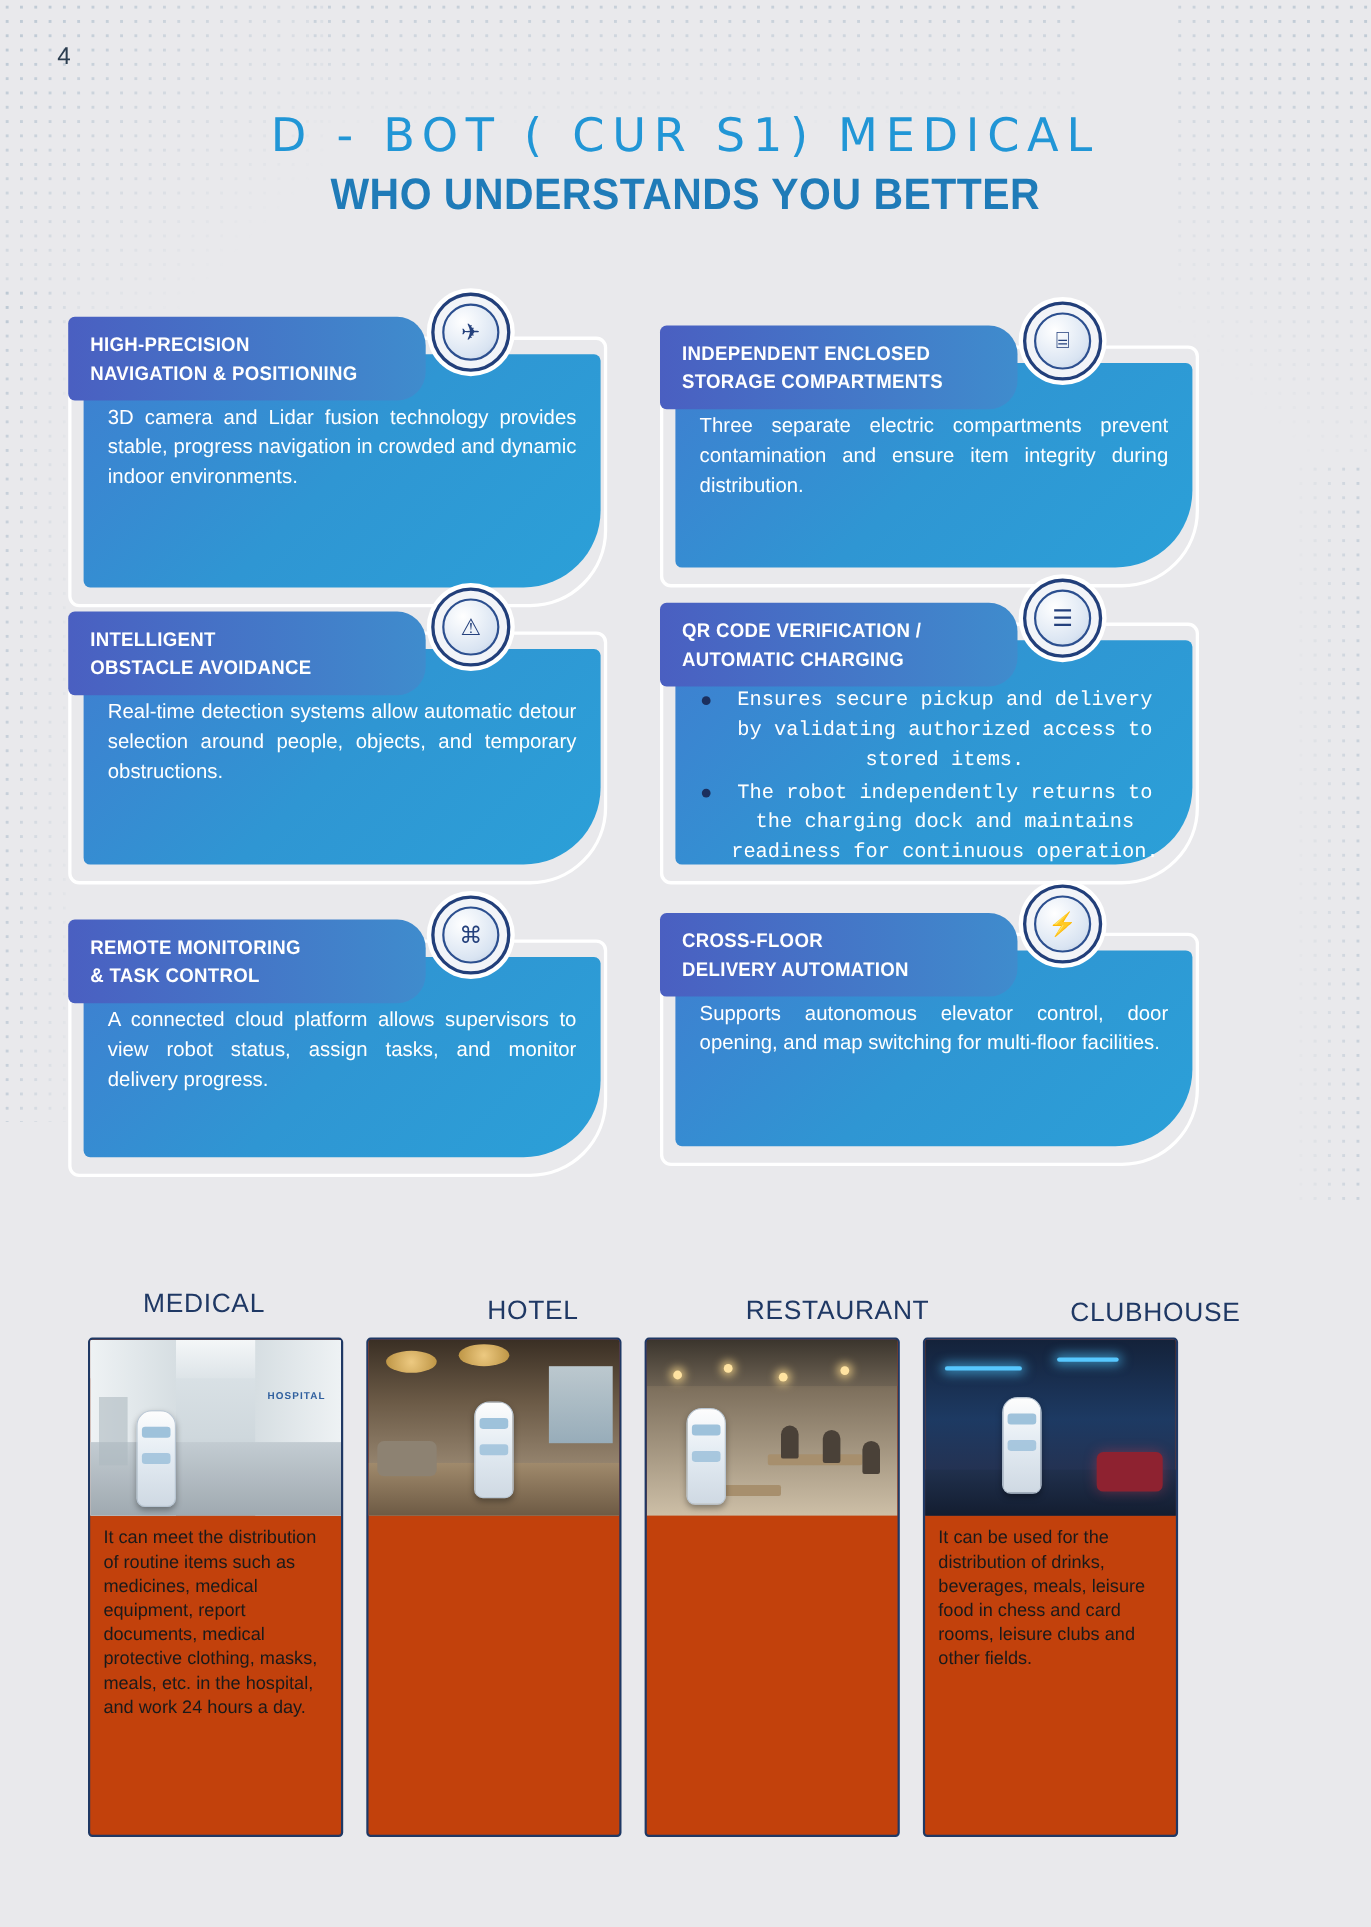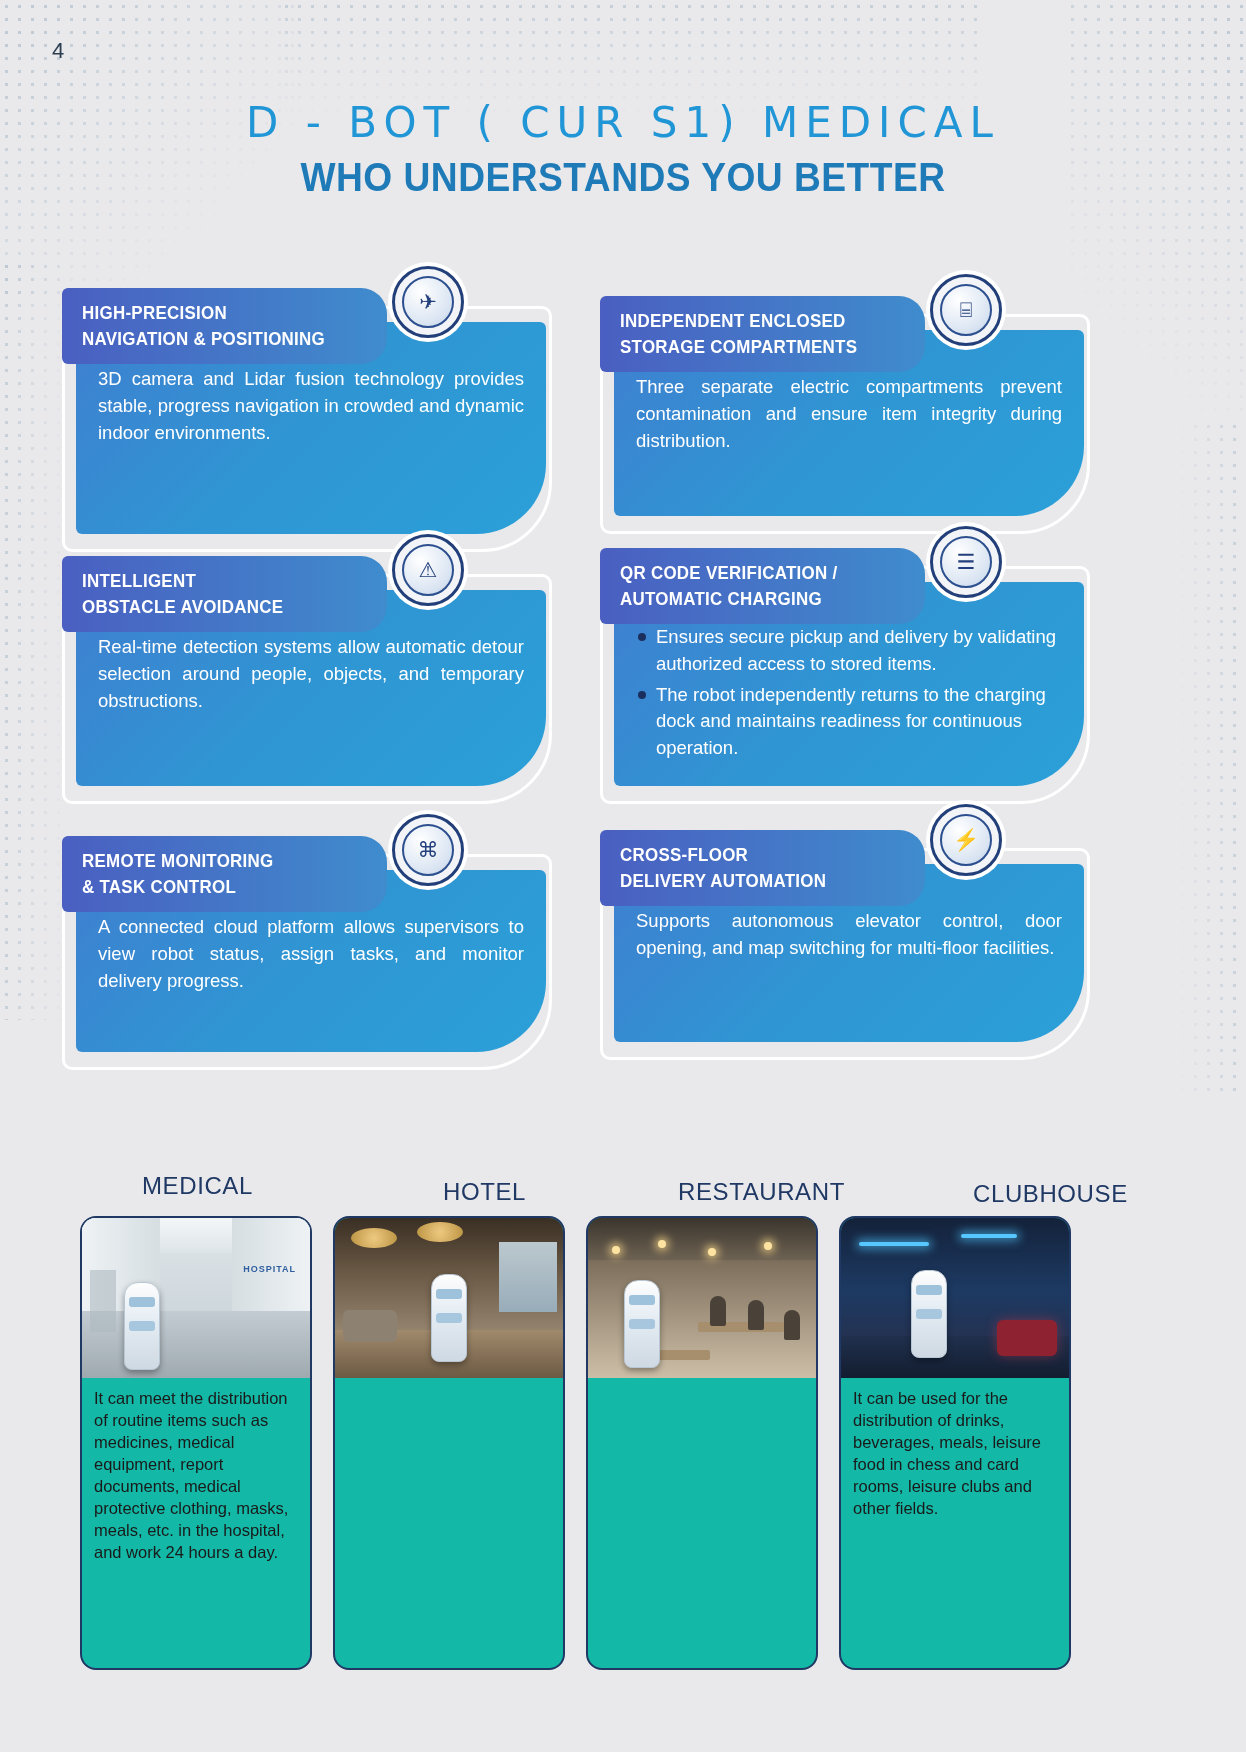--- a/index.html
+++ b/index.html
@@ -113,42 +113,42 @@
   }
   .fbadge .inner{
     width:48px;height:48px;border-radius:50%;
     background:radial-gradient(circle at 35% 30%, #ffffff, #d9e4f2 70%, #b9c9e0 100%);
     border:2px solid #2c4f8f;
     display:flex;align-items:center;justify-content:center;
     font-size:21px;color:#24407c;
   }
   .fcard-list{margin:0;padding:0;list-style:none;}
   .fcard-list li{
-    position:relative;padding-left:20px;margin-bottom:4px;text-align:left;
+    position:relative;padding-left:20px;margin-bottom:4px;text-align:center;font-family:Liberation Mono, monospace;
   }
   .fcard-list li:before{
     content:"";position:absolute;left:2px;top:9px;
     width:8px;height:8px;border-radius:50%;background:#1b2f5e;
   }
 
   
   .app-title{
     position:absolute;
     font-size:24px;
     color:#1f3864;
     font-weight:normal;
     letter-spacing:.6px;
     font-family:"Liberation Sans", sans-serif;
   }
   .app-card{
     position:absolute;
     width:232px;
     border:2px solid #1f3864;
-    border-radius:16px;
-    background:#14b8a6;
+    border-radius:4px;
+    background:#c2410c;
     box-sizing:border-box;
     overflow:hidden;
   }
   .app-photo{
     height:160px;width:100%;
     position:relative;overflow:hidden;
     border-bottom:0;
   }
   .app-text{
     padding:10px 12px 14px 12px;
@@ -299,21 +299,21 @@
   </div>
   <div class="fhead">
     <span>CROSS-FLOOR</span>
     <span>DELIVERY AUTOMATION</span>
   </div>
   <div class="fbadge" style="left:330px;top:-26px;">
     <div class="inner">⚡</div>
   </div>
 </div>
 
-<div class="app-title" style="left:142px;top:1172px;">MEDICAL</div>
+<div class="app-title" style="left:130px;top:1172px;">MEDICAL</div>
 <div class="app-title" style="left:443px;top:1178px;">HOTEL</div>
 <div class="app-title" style="left:678px;top:1178px;">RESTAURANT</div>
 <div class="app-title" style="left:973px;top:1180px;">CLUBHOUSE</div>
 
 <div class="app-card" style="left:80px;top:1216px;height:454px;">
   <div class="app-photo">
     <div class="scene med">
       <div class="ceil"></div>
       <div class="wallL"></div>
       <div class="wallR"></div>

